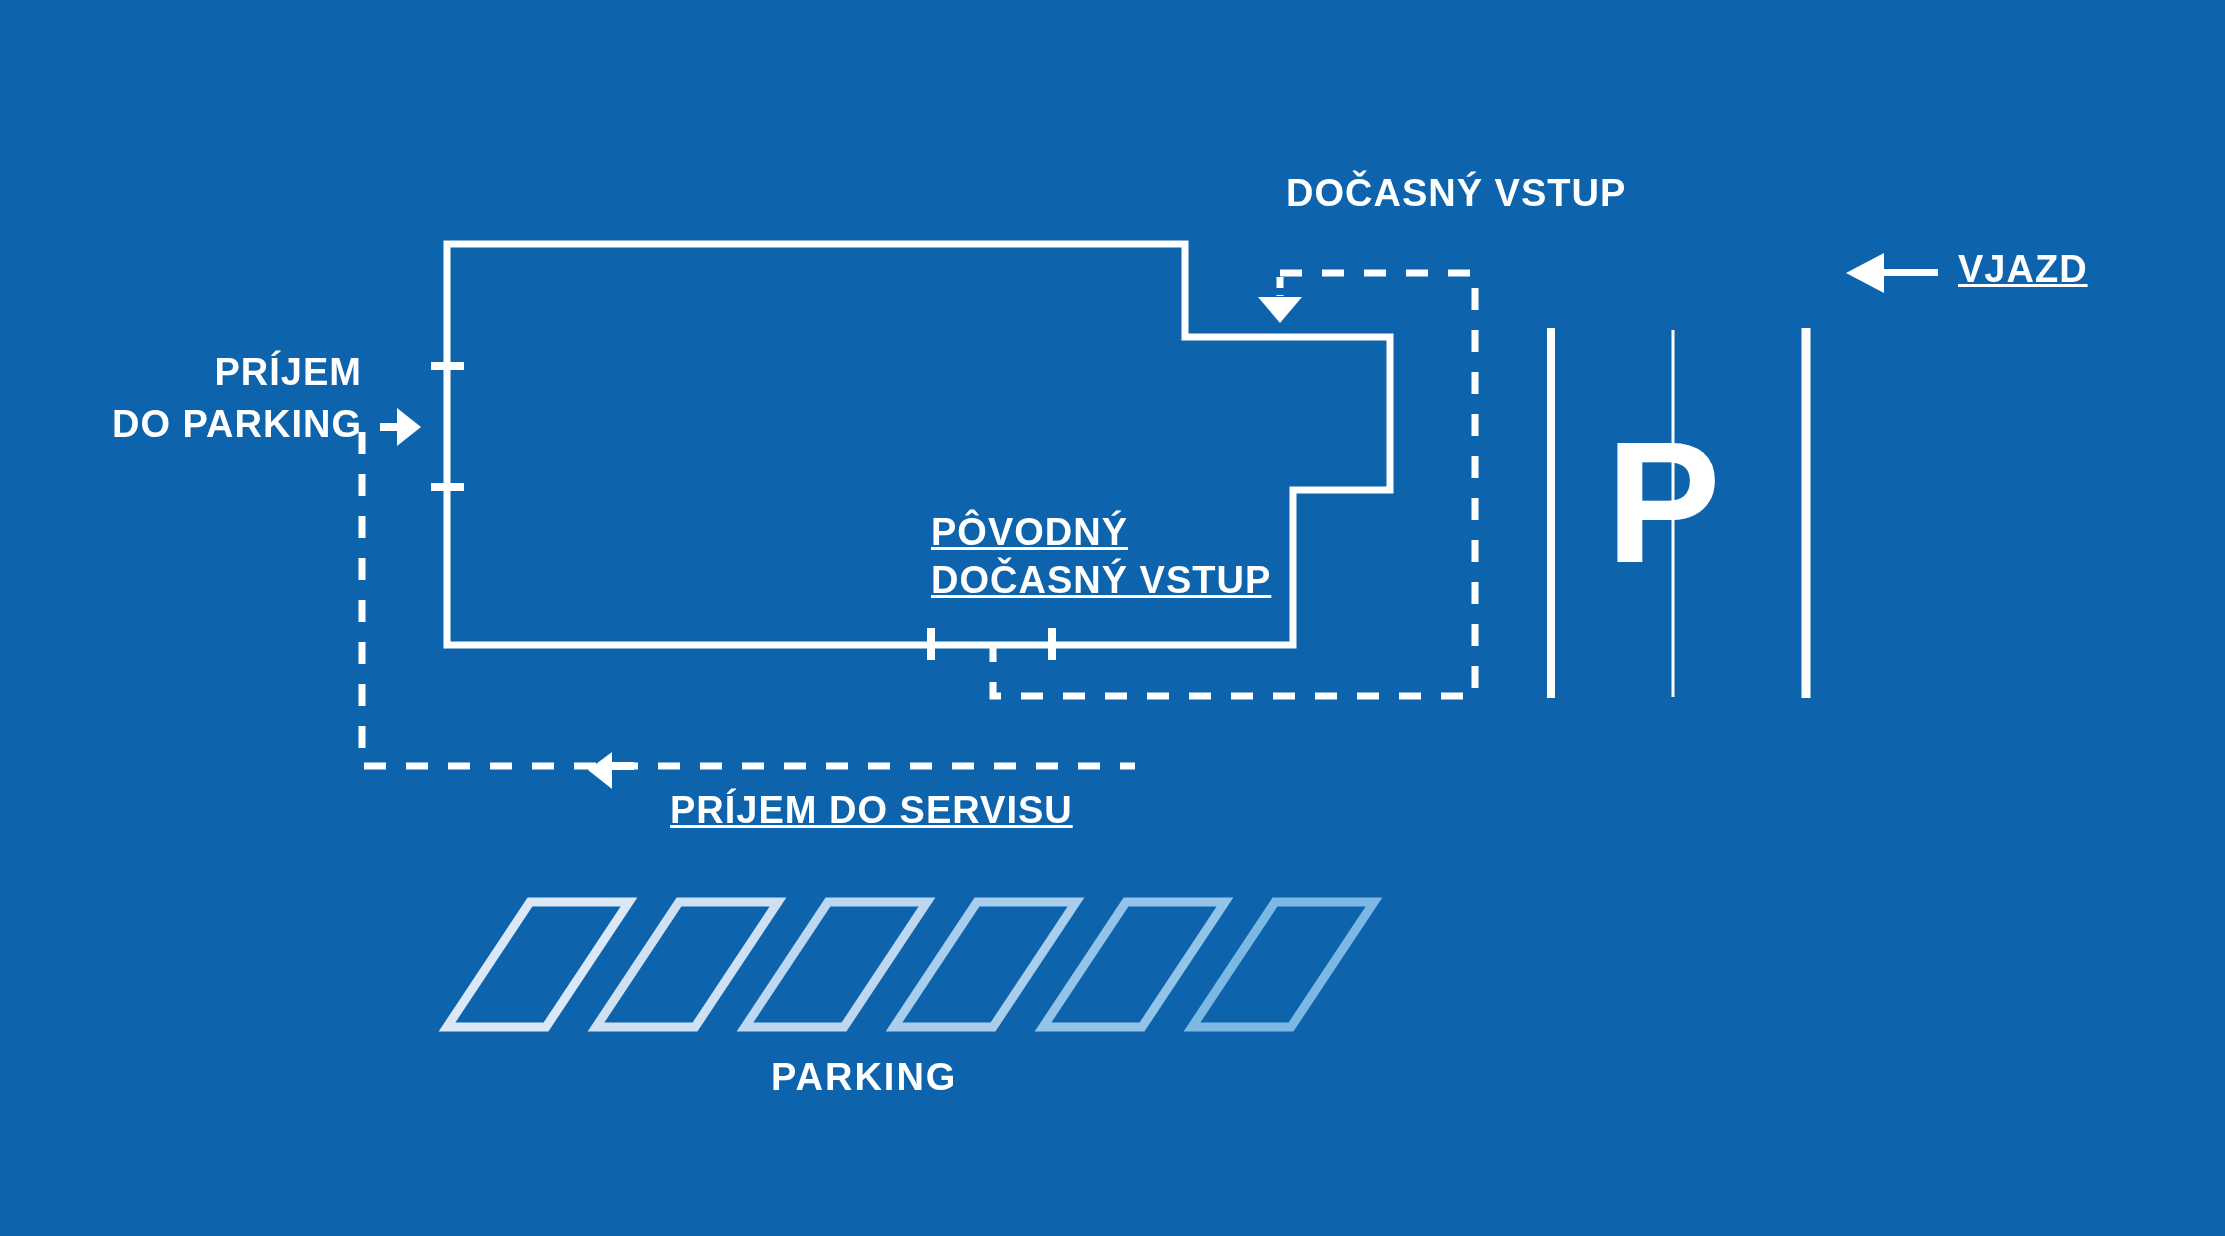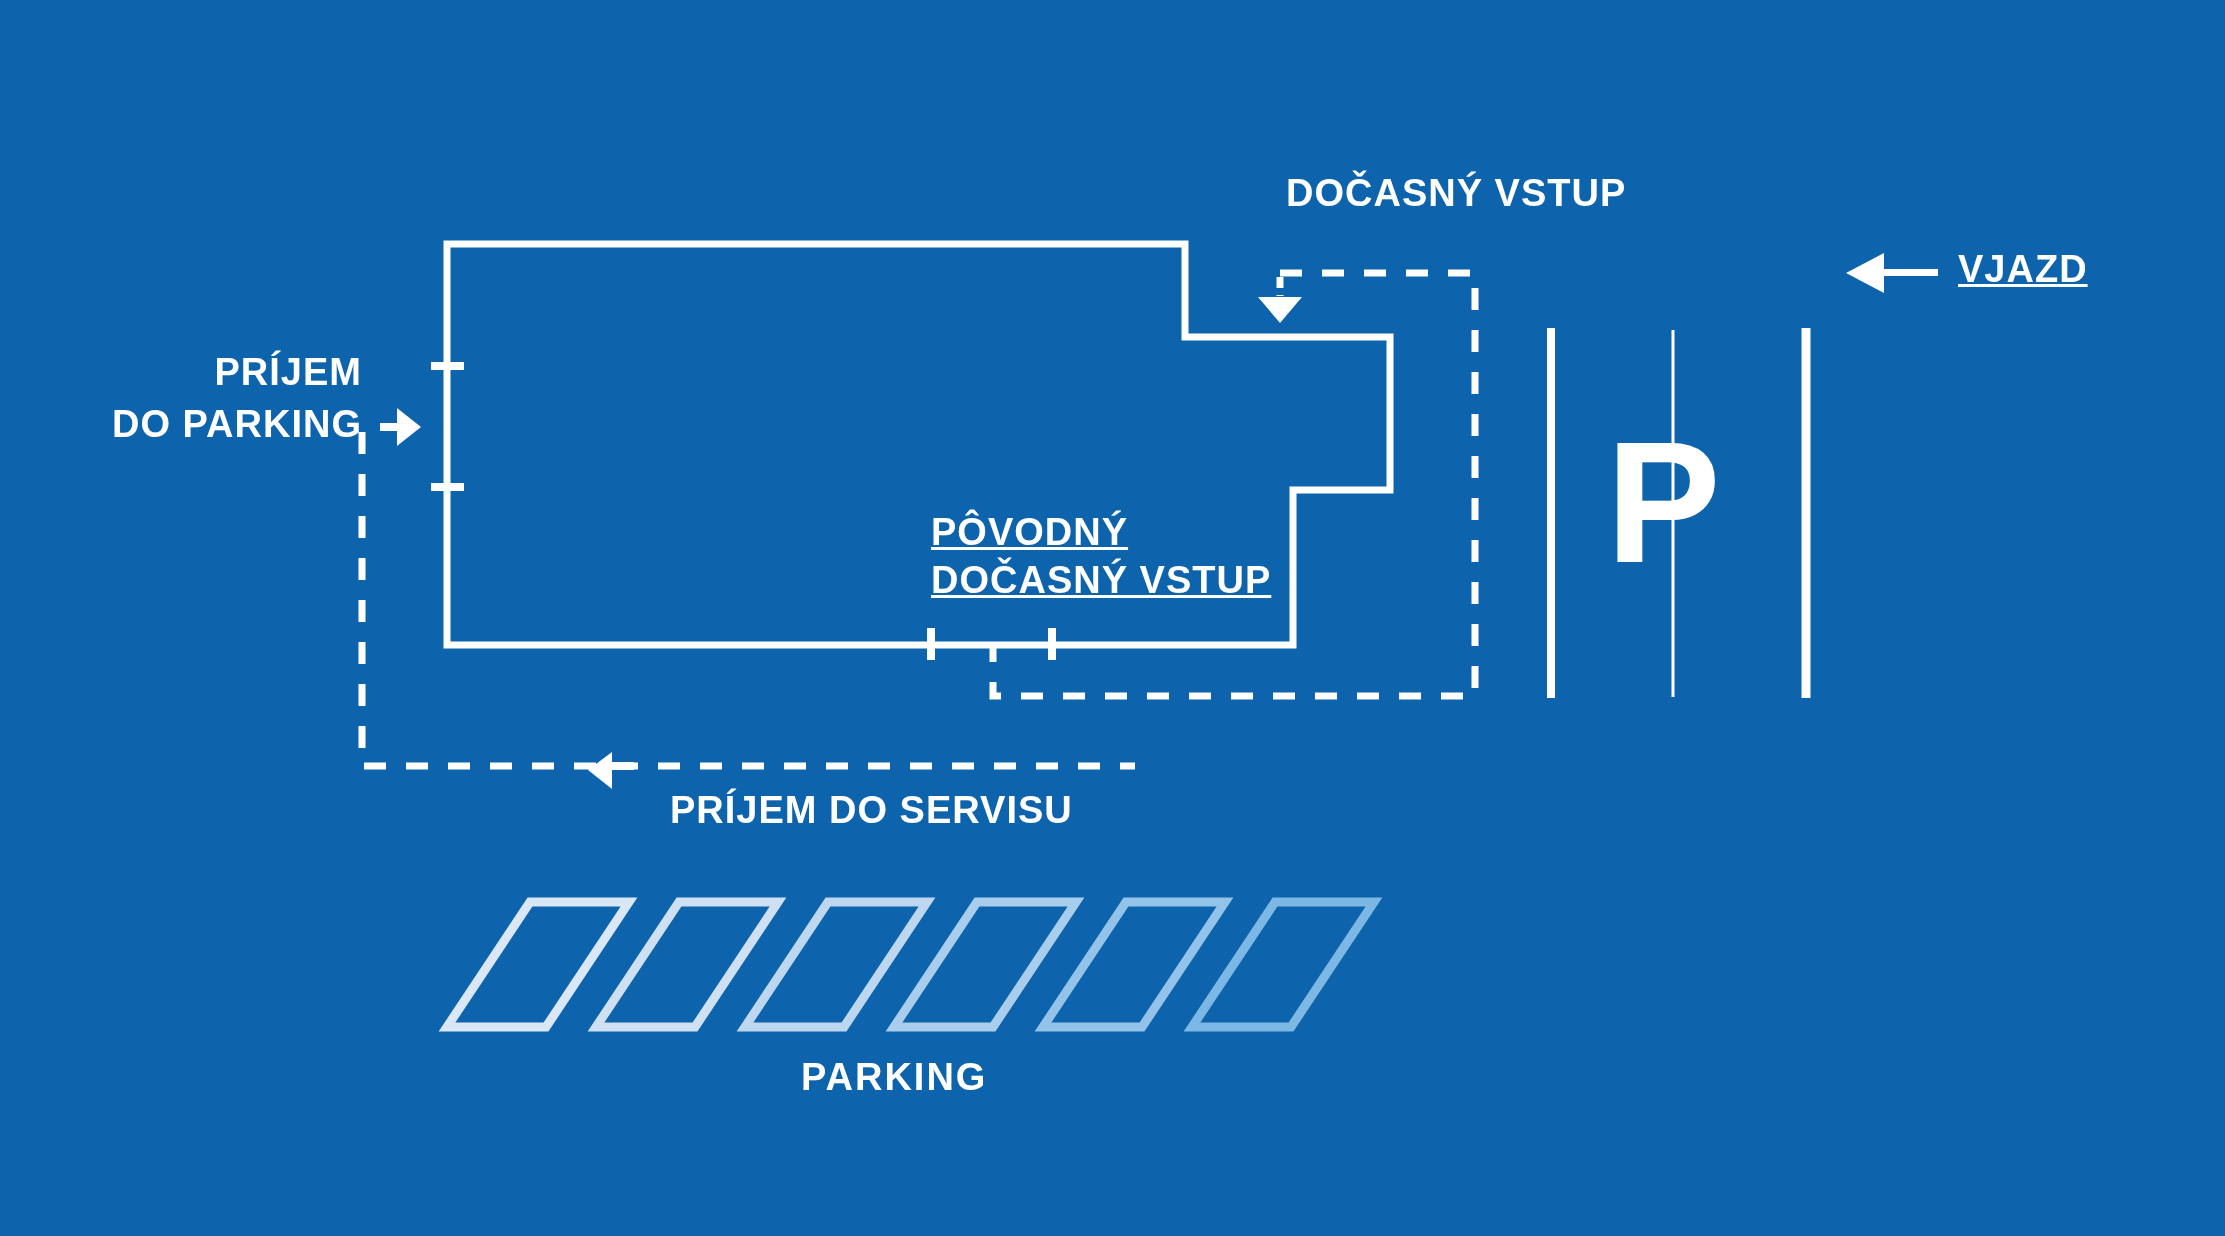--- a/index.html
+++ b/index.html
@@ -22,21 +22,21 @@
   }
   .label .line{display:block;}
   .align-right{text-align:right;margin-top:46px;}
   .p-symbol{
     position:absolute;
     left:1606px;top:416px;
     font-size:172px;
     line-height:172px;
     letter-spacing:0;
   }
-  .parking-label{letter-spacing:2px;margin-left:30px;}
+  .parking-label{letter-spacing:2px;}
 </style>
 </head>
 <body>
 
 <div class="canvas">
 
   <svg class="plan-svg" width="2225" height="1236" viewBox="0 0 2225 1236">
 
     <polygon points="447,244 1185,244 1185,337 1390,337 1390,490 1293,490 1293,645 447,645" fill="none" stroke="#ffffff" stroke-width="7"></polygon>
 
@@ -87,17 +87,17 @@
   <div class="label align-right" style="left:100px;top:300px;width:262px;line-height:52px;">
     <span class="line">PRÍJEM</span>
     <span class="line">DO PARKING</span>
   </div>
 
   <div class="label" style="left:931px;top:508px;text-decoration:underline;">
     <span class="line">PÔVODNÝ</span>
     <span class="line">DOČASNÝ VSTUP</span>
   </div>
 
-  <div class="label" style="left:670px;top:786px;">PRÍJEM DO SERVISU</div>
+  <div class="label" style="left:670px;top:786px;text-decoration:underline;">PRÍJEM DO SERVISU</div>
 
   <div class="label parking-label" style="left:771px;top:1053px;">PARKING</div>
 
 </div>
 
 </body></html>

